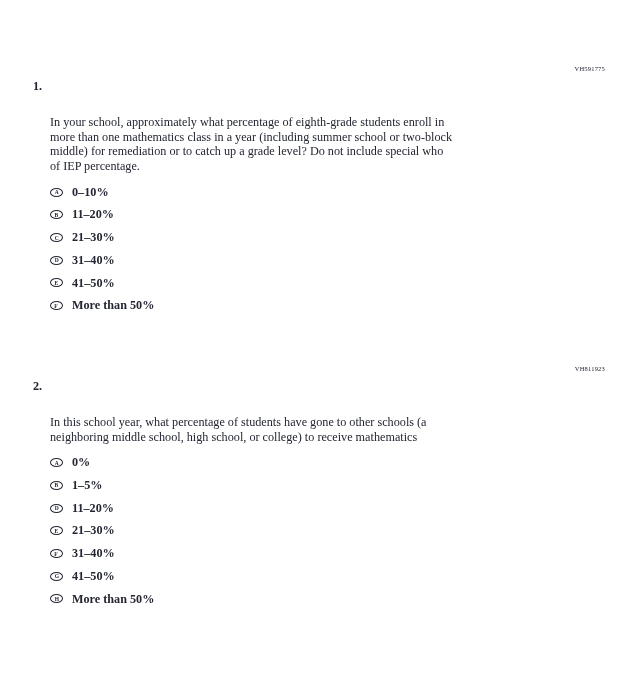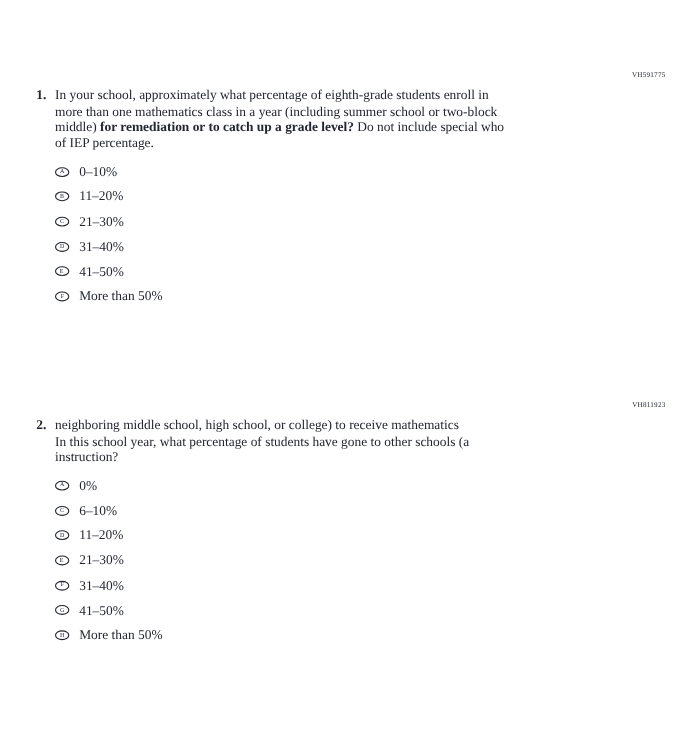--- a/index.html
+++ b/index.html
@@ -24,27 +24,28 @@
     display:flex;
     margin-top:17px;
     padding-left:33px;
   }
   .qnum{
     width:17px;flex:0 0 17px;
     font-weight:bold;
     font-size:12.2px;line-height:14.7px;
   }
   .qtext{
-    font-size:12.2px;line-height:14.7px;
+    font-size:12.2px;line-height:14.7px;margin-top:36px;
   }
   .qline{white-space:nowrap;}
-  .qline .bold{font-weight:bold;}
+  .qline .bold{font-weight:normal;}
   .options{
     margin-left:50px;
     margin-top:7px;
+    font-weight:bold;
   }
   .option{
     height:22.7px;
     display:flex;align-items:center;
     cursor:pointer;
   }
   .bubble{
     width:13px;height:9px;
     border:1px solid var(--text-color,#232632);
     border-radius:50%;
@@ -116,37 +117,36 @@
           </span>
     <span class="option-label">More than 50%</span>
   </div>
       </div>
   </section>
     <section class="question q2">
     <div class="code">VH811923</div>
     <div class="qrow">
       <div class="qnum">2.</div>
       <div class="qtext">
+          <div class="qline"><span>In this school year, what percentage of students have gone to other schools (a</span></div>
           <div class="qline"><span>neighboring middle school, high school, or college) to receive mathematics</span></div>
-          <div class="qline"><span>In this school year, what percentage of students have gone to other schools (a</span></div>
-          <div class="qline"><span>instruction?</span></div>
         </div>
     </div>
     <div class="options">
         <div class="option">
     <span class="bubble">
             <span class="bubble-letter">A</span>
           </span>
     <span class="option-label">0%</span>
   </div>
         <div class="option">
     <span class="bubble">
-            <span class="bubble-letter">C</span>
+            <span class="bubble-letter">B</span>
           </span>
-    <span class="option-label">6–10%</span>
+    <span class="option-label">1–5%</span>
   </div>
         <div class="option">
     <span class="bubble">
             <span class="bubble-letter">D</span>
           </span>
     <span class="option-label">11–20%</span>
   </div>
         <div class="option">
     <span class="bubble">
             <span class="bubble-letter">E</span>

